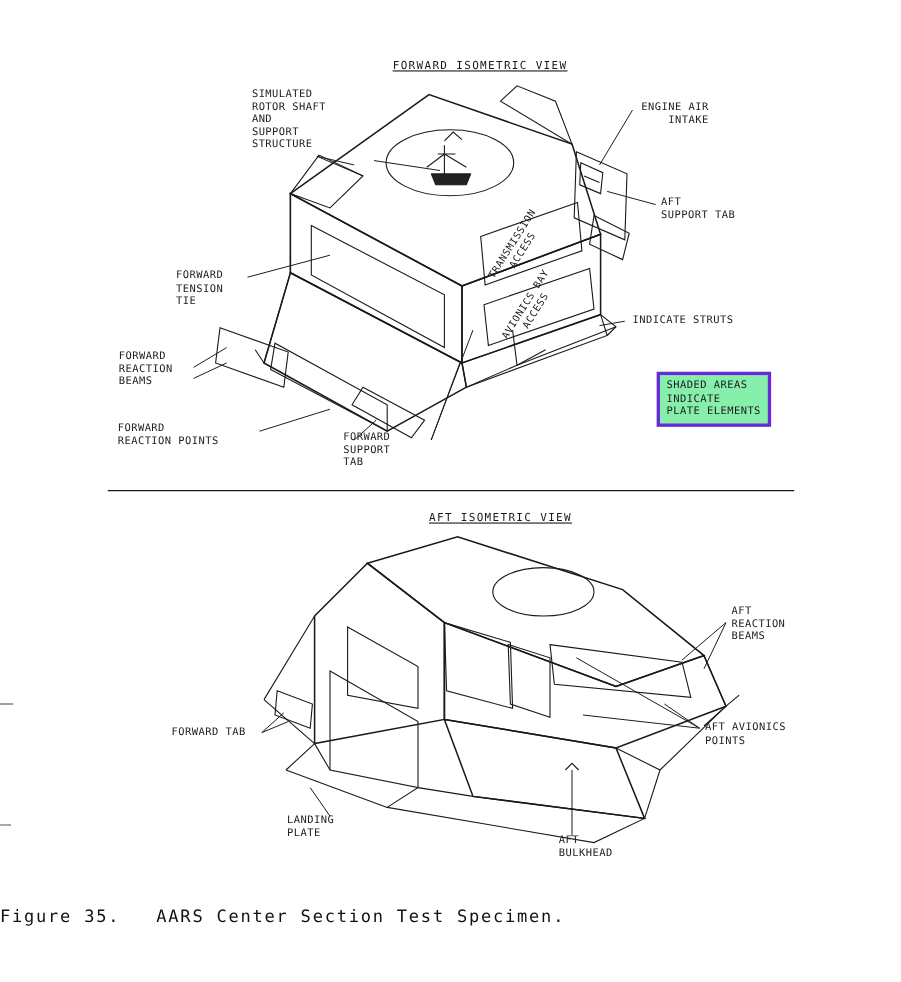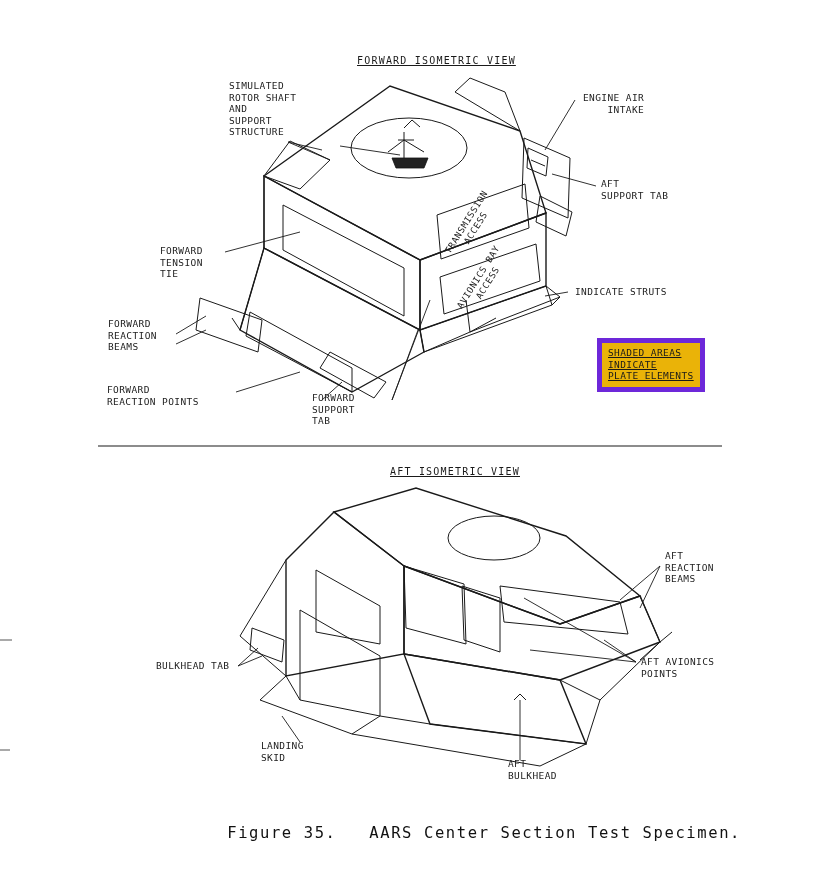--- a/index.html
+++ b/index.html
@@ -34,37 +34,36 @@
     font-size: 10px;
     letter-spacing: 1.2px;
     text-decoration: underline;
     white-space: pre;
     text-align: center;
   }
   .caption {
     position: absolute;
     left: 0;
     width: 741px;
-    text-align: right;
+    text-align: left;
     font-family: "DejaVu Sans Mono", monospace;
     font-size: 15.5px;
     letter-spacing: 1.6px;
     color: #111;
     white-space: pre;
   }
   .legend-box {
     position: absolute;
-    border: 5px solid #6d28d9;
+    border: 3px solid #6d28d9;
     padding: 4px 6px 5px 6px;
     font-size: 9.5px;
     line-height: 11.5px;
     letter-spacing: 0.4px;
     white-space: pre;
-    background: #eab308;
-    text-decoration: underline;
+    background: #86efac;
   }
   .rot-1 {
     position: absolute;
     transform: rotate(-58deg);
     transform-origin: left top;
     font-size: 9px;
     letter-spacing: 0.6px;
     line-height: 11px;
     white-space: pre;
     text-align: center;
@@ -253,23 +252,23 @@
 
   <div class="view-title" style="left:390px; top:466px;">AFT ISOMETRIC VIEW</div>
 
   <div class="lbl" style="left:665px; top:550px;">AFT
 REACTION
 BEAMS</div>
 
   <div class="lbl" style="left:641px; top:656px;">AFT AVIONICS
 POINTS</div>
 
-  <div class="lbl" style="left:156px; top:660px;">BULKHEAD TAB</div>
+  <div class="lbl" style="left:156px; top:660px;">FORWARD TAB</div>
 
   <div class="lbl" style="left:261px; top:740px;">LANDING
-SKID</div>
+PLATE</div>
 
   <div class="lbl" style="left:508px; top:758px;">AFT
 BULKHEAD</div>
 
   <div class="caption" style="top:824px;">Figure 35.   AARS Center Section Test Specimen.</div>
 
 </div>
 
 </body></html>

